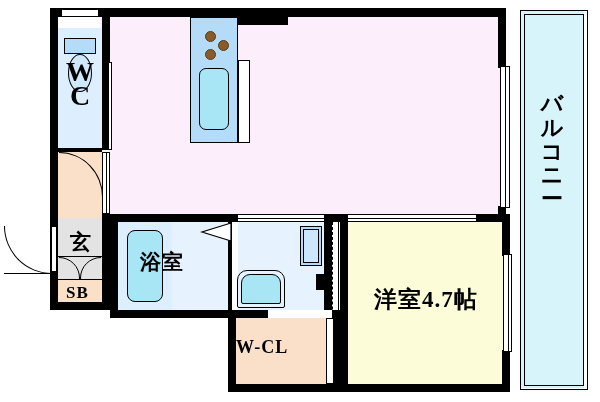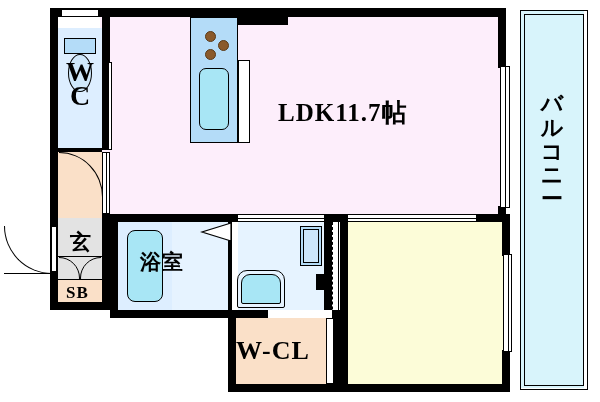--- a/index.html
+++ b/index.html
@@ -200,22 +200,22 @@
   <div class="fixture" style="left:241px; top:274px; width:40px; height:30px; border-radius:9px 9px 2px 2px; background:#a8e6f5;"></div>
   <div class="fixture" style="left:237px; top:270px; width:48px; height:38px; border-radius:10px 10px 2px 2px; background:transparent;"></div>
 
   <div class="fixture" style="left:300px; top:226px; width:22px; height:40px; background:#b4dcf8;"></div>
   <div class="fixture" style="left:303px; top:229px; width:16px; height:34px; background:#cce6fb;"></div>
 
   <div class="fixture" style="left:64px; top:38px; width:32px; height:16px; background:#b4dcf8;"></div>
 
   <div class="fixture" style="left:68px; top:54px; width:24px; height:38px; border-radius:50%; background:#cfe8fb;"></div>
 
-  <div class="label" style="left:278px; top:100px; font-size:25px;">LDK11.7帖</div>
-
+
+  <div class="label" style="left:374px; top:288px; font-size:23px;">洋室4.7帖</div>
 
   <div class="label-v" style="left:532px; top:92px; width:40px; font-size:22px;">
     <span>バ</span>
     <span>ル</span>
     <span>コ</span>
     <span>ニ</span>
     <span>ー</span>
   </div>
 
   <div class="label" style="left:140px; top:252px; font-size:21px;">浴室</div>
@@ -223,15 +223,15 @@
 
   <div class="label" style="left:62px; top:60px; font-size:28px; letter-spacing:0; line-height:0.85; width:36px; text-align:center;">
       <span style="display: block;">W</span>
       <span style="display: block;">C</span>
     </div>
 
   <div class="label" style="left:70px; top:232px; font-size:21px;">玄</div>
 
   <div class="label" style="left:66px; top:284px; font-size:17px;">SB</div>
 
-  <div class="label" style="left:236px; top:338px; font-size:26px;">W-CL</div>
+  <div class="label" style="left:236px; top:338px; font-size:18px;">W-CL</div>
 
 </div>
 
 </body></html>

